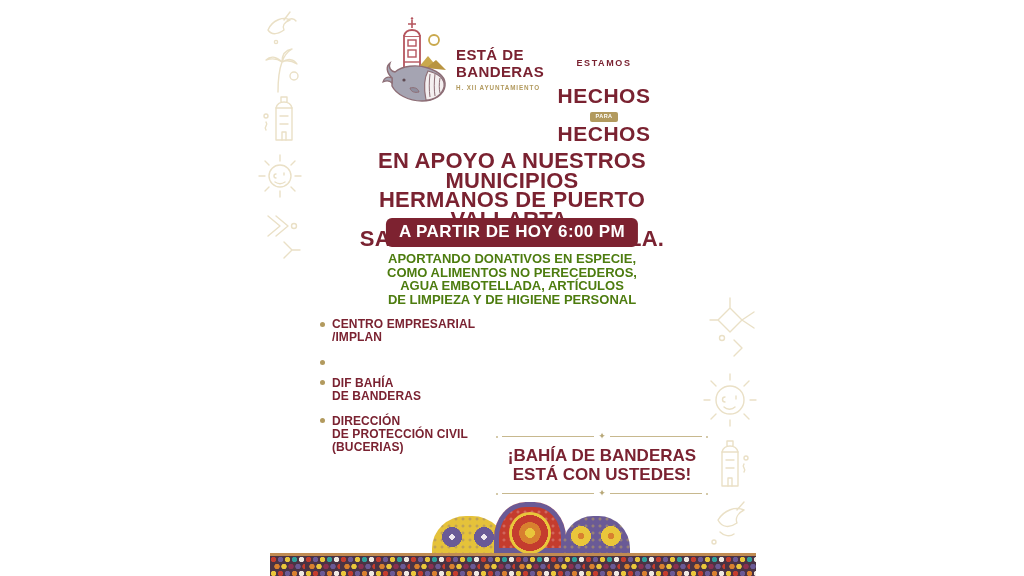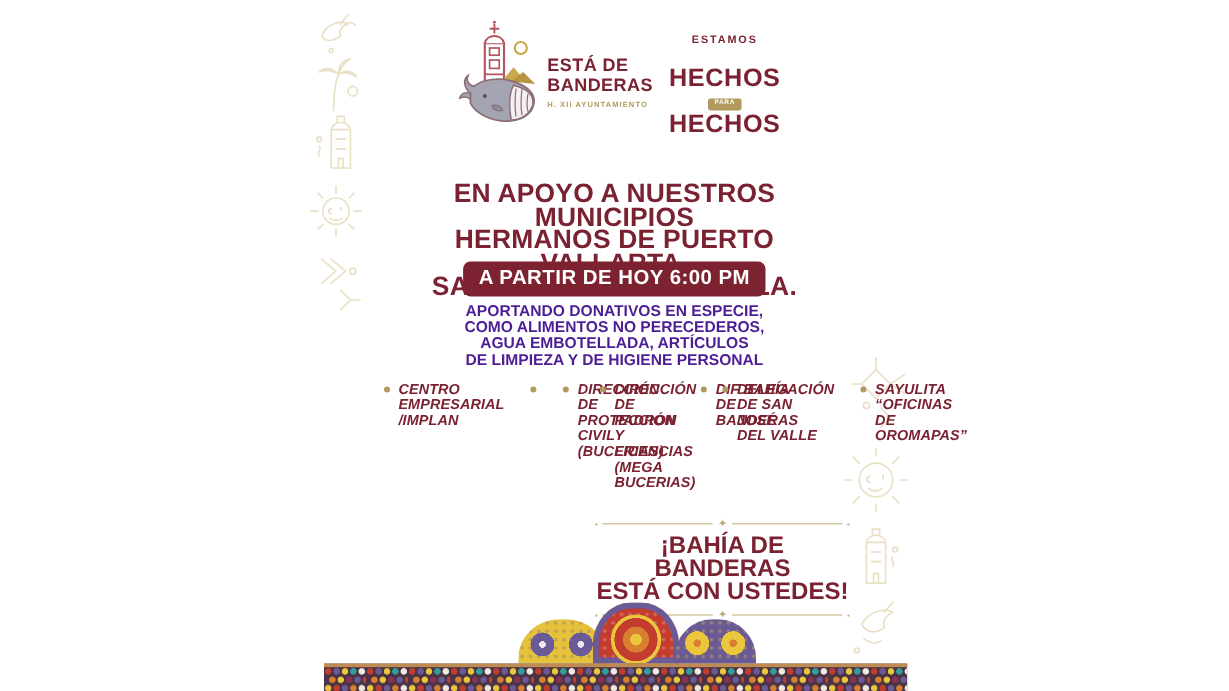--- a/index.html
+++ b/index.html
@@ -12,53 +12,53 @@
   .deco-right{left:700px;top:292px;}
   .deco svg path,.deco svg circle,.deco svg rect,.deco svg polyline,.deco svg line{
     stroke:#eae0c6;fill:none;stroke-width:1.4;stroke-linecap:round;stroke-linejoin:round;}
 
   
   .header{position:absolute;left:380px;top:14px;width:290px;height:96px;}
   .whale-logo{position:absolute;left:2px;top:2px;}
   .logo-text{position:absolute;left:76px;top:32px;width:86px;}
   .logo-title{white-space:pre-line;color:#7a2231;font-weight:800;font-size:15px;line-height:17px;letter-spacing:.4px;}
   .logo-sub{margin-top:4px;color:#b29a5e;font-weight:700;font-size:6.3px;letter-spacing:.9px;}
-  .slogan{position:absolute;left:165px;top:14px;width:118px;text-align:center;color:#7a2231;}
+  .slogan{position:absolute;left:165px;top:44px;width:118px;text-align:center;color:#7a2231;}
   .slogan-top{font-size:9px;font-weight:800;letter-spacing:1.6px;}
   .slogan-row{display:flex;align-items:center;justify-content:center;gap:4px;margin-top:16px;flex-direction:column;}
   .slogan-big{font-size:21px;font-weight:800;letter-spacing:.5px;}
   .para-badge{background:#b29a5e;color:#ffffff;font-size:5.5px;font-weight:800;letter-spacing:.5px;
     padding:2px 5px;border-radius:2px;line-height:1;}
 
   
   .banner{position:absolute;left:512px;transform:translateX(-50%);background:#7d2230;color:#ffffff;
     font-weight:800;white-space:nowrap;text-align:center;}
   .banner1{top:119px;font-size:20px;letter-spacing:.5px;padding:4px 14px 5px;border-radius:7px;}
   .banner2{top:218px;font-size:17px;letter-spacing:.4px;padding:4px 13px 5px;border-radius:6px;}
   .intro{position:absolute;left:512px;top:151px;transform:translateX(-50%);margin:0;width:340px;
     text-align:center;color:#7a2231;font-weight:800;font-size:22px;line-height:19.5px;white-space:pre-line;letter-spacing:.2px;}
   .donation{position:absolute;left:512px;top:252px;transform:translateX(-50%);margin:0;width:300px;
-    text-align:center;color:#4c1d95;font-weight:800;font-size:13px;line-height:13.5px;white-space:pre-line;}
+    text-align:center;color:#4d7c0f;font-weight:800;font-size:13px;line-height:13.5px;white-space:pre-line;}
 
   
   .columns{position:absolute;left:320px;top:318px;width:392px;display:flex;}
-  .loc-list{list-style:none;margin:0;padding:0;display:flex;flex-direction:row;gap:22px;font-style:italic;}
+  .loc-list{list-style:none;margin:0;padding:0;display:flex;flex-direction:column;gap:12px;}
   .loc-list.left{width:180px;}
   .loc-list.right{width:212px;}
   .loc-item{display:flex;gap:7px;}
   .bullet{flex:0 0 auto;width:5px;height:5px;border-radius:50%;background:#b29a5e;margin-top:3.5px;}
   .loc-text{color:#7a2231;font-weight:800;font-size:12px;line-height:13px;white-space:pre-line;letter-spacing:.1px;}
 
   
   .closing{position:absolute;left:602px;top:428px;transform:translateX(-50%);width:212px;text-align:center;}
   .divider{display:flex;align-items:center;gap:4px;margin:4px 0;}
   .divider .line{flex:1;height:1px;background:#c7b88e;}
   .divider .end-dot{width:2px;height:2px;border-radius:50%;background:#c7b88e;}
   .divider .diamond{color:#b8a878;font-size:9px;line-height:1;}
-  .closing-text{margin:5px 0;color:#7a2231;font-weight:800;font-size:20px;line-height:19px;white-space:pre-line;}
+  .closing-text{margin:5px 0;color:#7a2231;font-weight:800;font-size:17px;line-height:19px;white-space:pre-line;}
 
   
   .bead-strip{position:absolute;left:270px;top:553px;width:486px;height:23px;box-sizing:border-box;
     border-top:3px solid #c08b52;background-color:#4a3344;
     background-image:
       radial-gradient(circle at 3.5px 3.5px,#c43c2e 2.4px,transparent 3px),
       radial-gradient(circle at 10.5px 3.5px,#6a5a96 2.4px,transparent 3px),
       radial-gradient(circle at 17.5px 3.5px,#e9c63b 2.4px,transparent 3px),
       radial-gradient(circle at 24.5px 3.5px,#2e9f9b 2.4px,transparent 3px),
       radial-gradient(circle at 31.5px 3.5px,#efe9e2 2.4px,transparent 3px),
@@ -203,46 +203,29 @@
         <li class="loc-item">
           <span class="bullet"></span>
           <span class="loc-text">CENTRO EMPRESARIAL
 /IMPLAN</span>
         </li>
         <li class="loc-item">
           <span class="bullet"></span>
         </li>
         <li class="loc-item">
           <span class="bullet"></span>
+          <span class="loc-text">DIF BAHÍA
+DE BANDERAS</span>
+        </li>
+        <li class="loc-item">
+          <span class="bullet"></span>
           <span class="loc-text">DIRECCIÓN
 DE PROTECCIÓN CIVIL
 (BUCERIAS)</span>
         </li>
-        <li class="loc-item">
-          <span class="bullet"></span>
-          <span class="loc-text">DIF BAHÍA
-DE BANDERAS</span>
-        </li>
-      </ul>
-    <ul class="loc-list right">
-        <li class="loc-item">
-          <span class="bullet"></span>
-          <span class="loc-text">DIRECCIÓN DE PADRON
-Y LICENCIAS (MEGA BUCERIAS)</span>
-        </li>
-        <li class="loc-item">
-          <span class="bullet"></span>
-          <span class="loc-text">DELEGACIÓN  DE SAN JOSÉ
-DEL VALLE</span>
-        </li>
-        <li class="loc-item">
-          <span class="bullet"></span>
-          <span class="loc-text">SAYULITA “OFICINAS
-DE OROMAPAS”</span>
-        </li>
       </ul>
   </div>
 
   <div class="closing">
     <div class="divider">
       <span class="end-dot"></span>
       <span class="line"></span>
       <span class="diamond">✦</span>
       <span class="line"></span>
       <span class="end-dot"></span>

